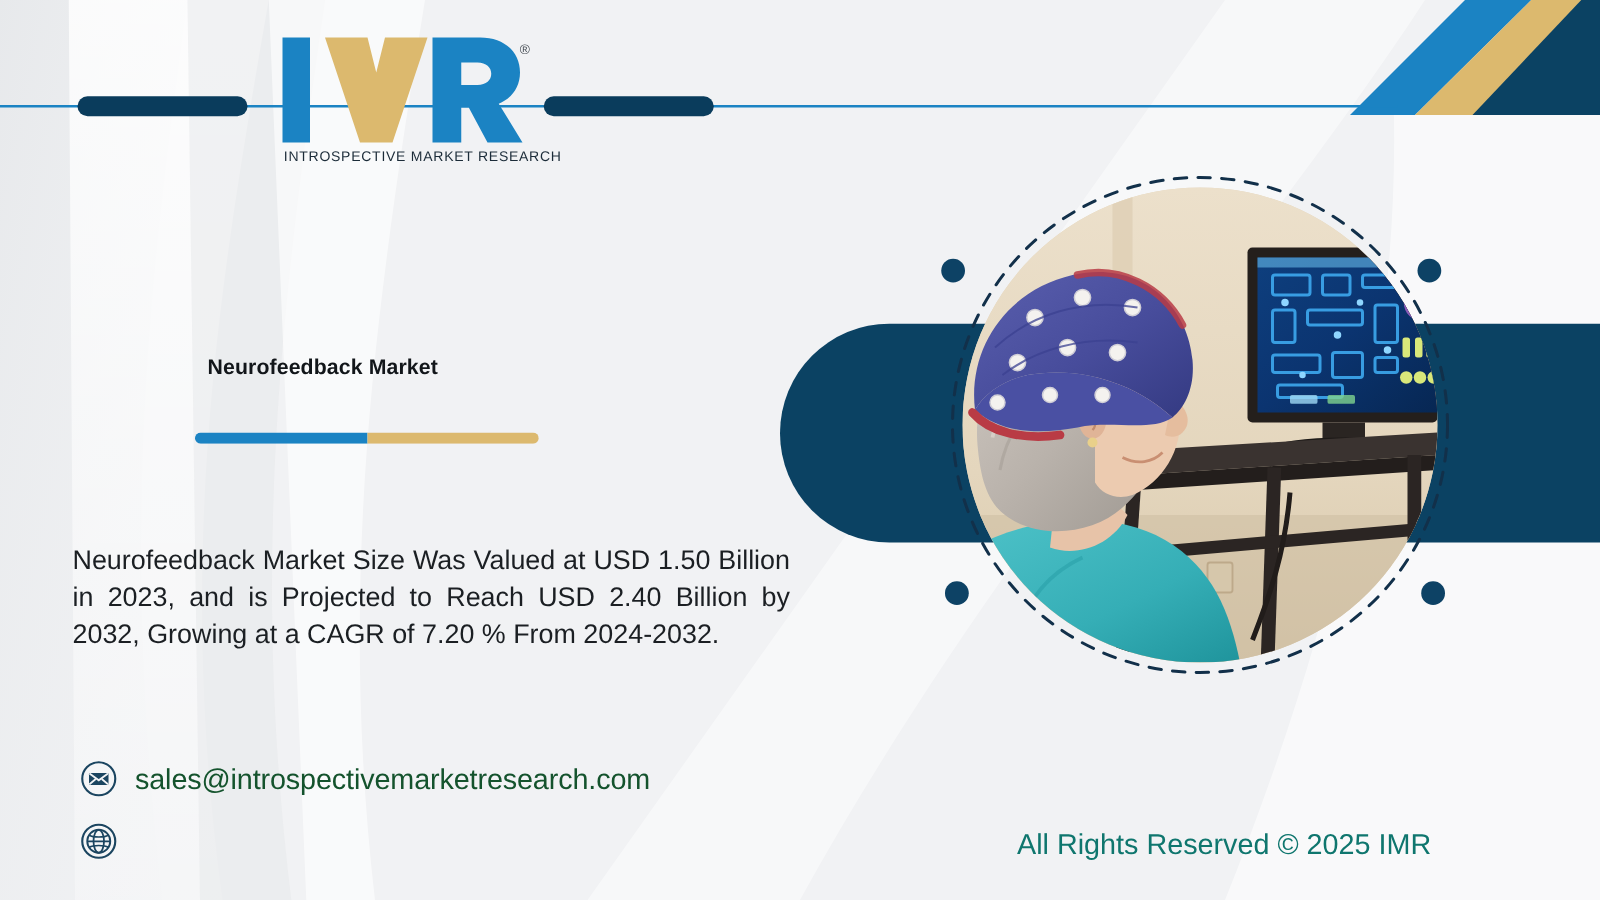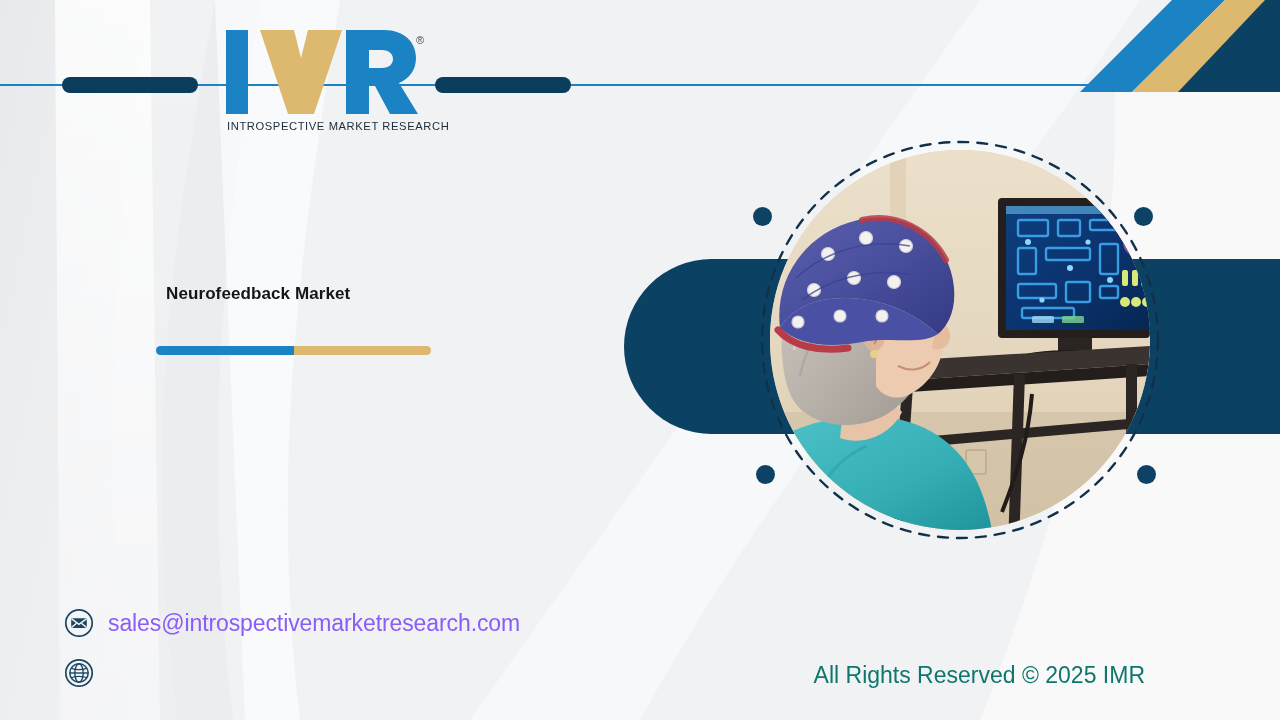--- a/index.html
+++ b/index.html
@@ -135,21 +135,21 @@
     position: absolute;
     left: 64px;
     display: flex;
     align-items: center;
     gap: 14px;
   }
   .contact.email { top: 608px; }
   .contact.web   { top: 658px; }
   .contact-text {
     font-size: 23px;
-    color: #8b5cf6;
+    color: #14532d;
     letter-spacing: -0.1px;
     white-space: nowrap;
   }
 
   .copyright {
     position: absolute;
     right: 135px;
     top: 662px;
     font-size: 23px;
     color: #0f766e;
@@ -257,20 +257,21 @@
     </div>
     <div class="logo-tagline">INTROSPECTIVE MARKET RESEARCH</div>
   </div>
 
   <div class="title">Neurofeedback Market</div>
   <div class="accent-bar">
     <div class="seg-blue"></div>
     <div class="seg-tan"></div>
   </div>
 
+  <div class="blurb">Neurofeedback Market Size Was Valued at USD 1.50 Billion in 2023, and is Projected to Reach USD 2.40 Billion by 2032, Growing at a CAGR of 7.20 % From 2024-2032.</div>
 
   <div class="contact email">
     <svg width="30" height="30" viewBox="0 0 30 30">
       <circle cx="15" cy="15" r="13.2" fill="none" stroke="#1b4560" stroke-width="1.7"></circle>
       <rect x="7.2" y="10.3" width="15.6" height="9.6" rx="1.1" fill="#1b4560"></rect>
       <path d="M7.6,10.8 L15,16.3 L22.4,10.8" fill="none" stroke="#f1f2f4" stroke-width="1.5"></path>
       <path d="M7.6,19.4 L12.6,15.2 M22.4,19.4 L17.4,15.2" fill="none" stroke="#f1f2f4" stroke-width="1.4"></path>
     </svg>
     <span class="contact-text">sales@introspectivemarketresearch.com</span>
   </div>

